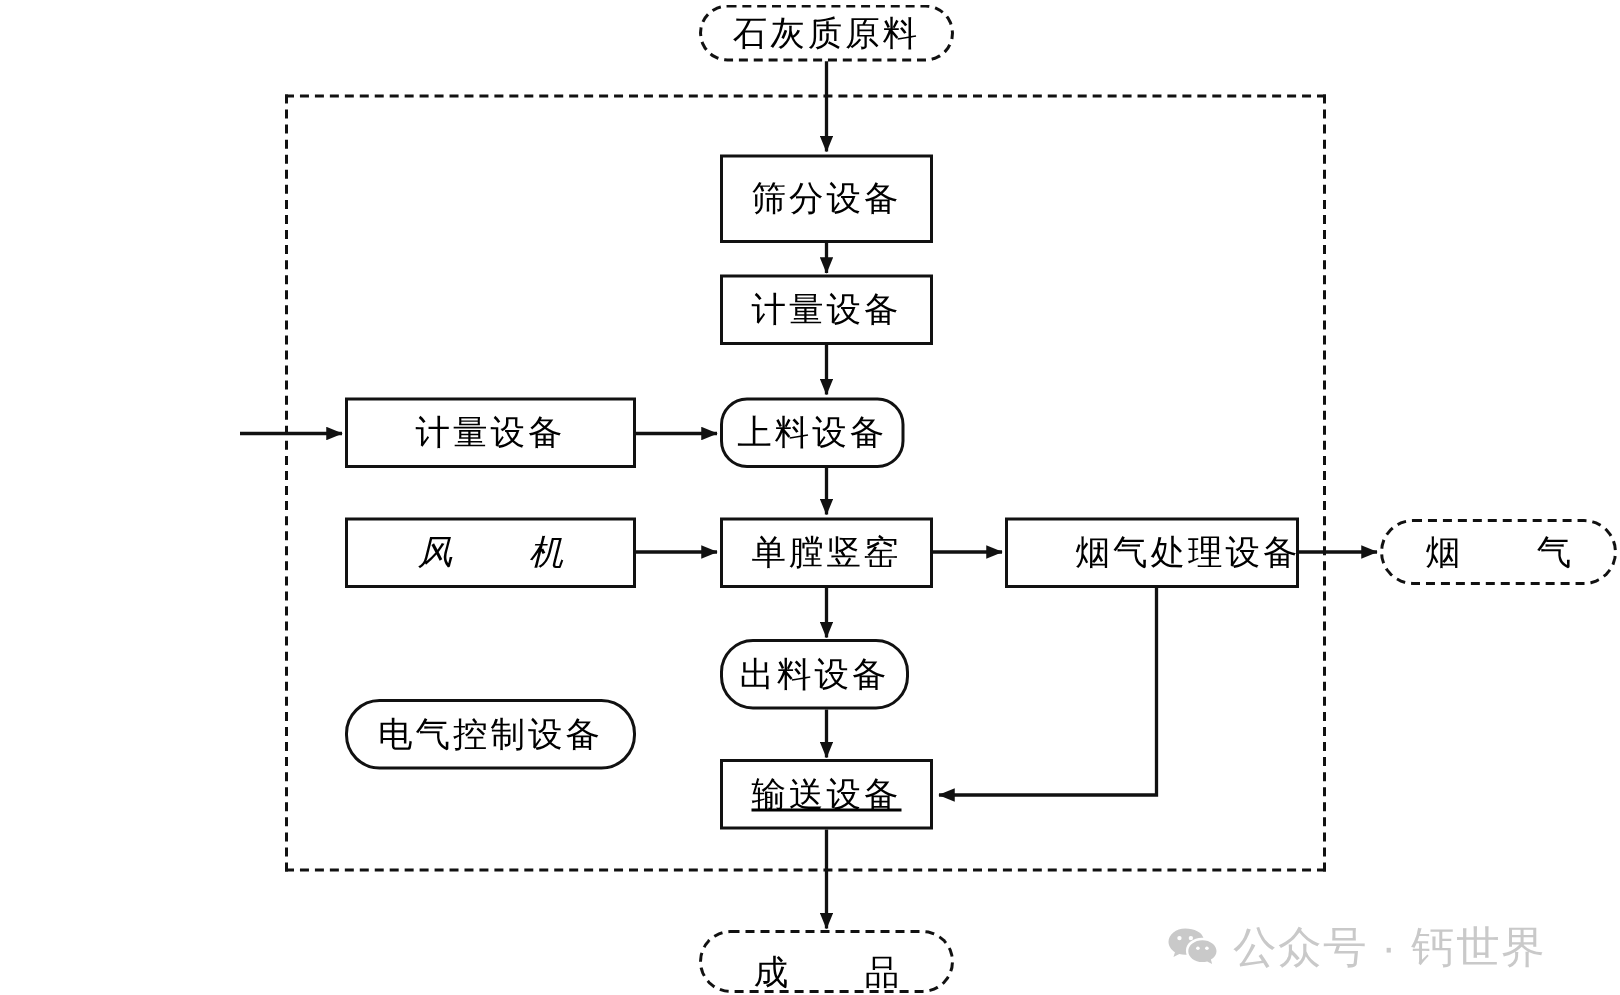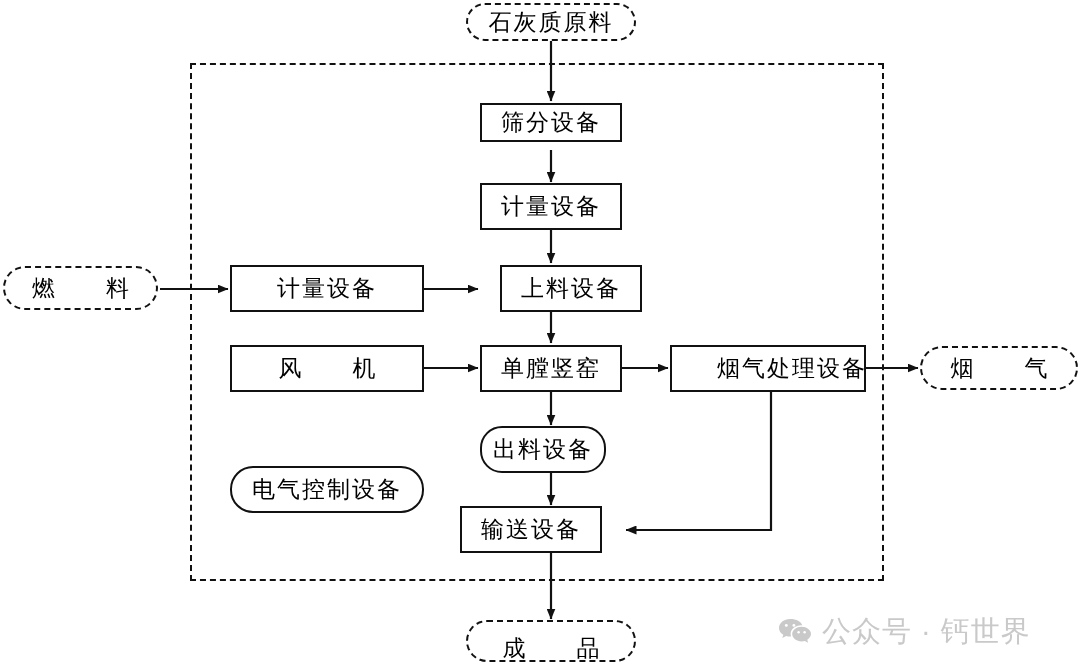--- a/index.html
+++ b/index.html
@@ -112,41 +112,38 @@
       <path d="M771,392 L771,530 L626,530" marker-end="url(#arrow)"></path>
 
       <line x1="551" y1="552" x2="551" y2="619" marker-end="url(#arrow)"></line>
     </g>
   </svg>
 
   <div class="node terminal" style="left:466px; top:3px; width:170px; height:38px;">
     <span>石灰质原料</span>
   </div>
 
-  <div class="node process" style="left:480px; top:103px; width:142px; height:39px;">
+  <div class="node process" style="left:480px; top:103px; width:142px; height:59px;">
     <span>筛分设备</span>
   </div>
 
   <div class="node process" style="left:480px; top:183px; width:142px; height:47px;">
     <span>计量设备</span>
   </div>
 
-  <div class="node terminal wide-space" style="left:3px; top:266px; width:155px; height:44px;">
-    <span>燃　料</span>
-  </div>
 
   <div class="node process" style="left:230px; top:265px; width:194px; height:47px;">
     <span>计量设备</span>
   </div>
 
-  <div class="node process" style="left:500px; top:265px; width:142px; height:47px;">
+  <div class="node process" style="left:480px; top:265px; width:123px; height:47px;border-radius:18px;">
     <span>上料设备</span>
   </div>
 
-  <div class="node process wide-space" style="left:230px; top:345px; width:194px; height:47px;">
+  <div class="node process wide-space" style="left:230px; top:345px; width:194px; height:47px;font-style:italic;">
     <span>风　机</span>
   </div>
 
   <div class="node process" style="left:480px; top:345px; width:142px; height:47px;">
     <span>单膛竖窑</span>
   </div>
 
   <div class="node process" style="left:670px; top:345px; width:196px; height:47px;padding-left:48px;">
     <span>烟气处理设备</span>
   </div>
@@ -156,21 +153,21 @@
   </div>
 
   <div class="node process" style="left:480px; top:426px; width:126px; height:47px;border-radius:22px;">
     <span>出料设备</span>
   </div>
 
   <div class="node process" style="left:230px; top:466px; width:194px; height:47px;border-radius:23px;">
     <span>电气控制设备</span>
   </div>
 
-  <div class="node process" style="left:460px; top:506px; width:142px; height:47px;">
+  <div class="node process" style="left:480px; top:506px; width:142px; height:47px;text-decoration:underline;">
     <span>输送设备</span>
   </div>
 
   <div class="node terminal wide-space" style="left:466px; top:620px; width:170px; height:42px;align-items:flex-end;">
     <span>成　品</span>
   </div>
 
   <div class="watermark" style="left:778px; top:612px;">
     <svg class="wechat-mark" width="34" height="30" viewBox="0 0 34 30">
       <path d="M12.2 2C6.0 2 1 6.0 1 10.9c0 2.8 1.7 5.3 4.3 6.9L4.3 21l3.9-2.0c1.2 0.35 2.5 0.55 3.9 0.55 0.33 0 0.66-0.01 0.98-0.04-0.3-0.85-0.47-1.75-0.47-2.68 0-4.9 4.9-8.6 10.6-8.6 0.36 0 0.72 0.02 1.07 0.05C23.3 4.6 18.3 2 12.2 2z" fill="#c9c9c9"></path>

